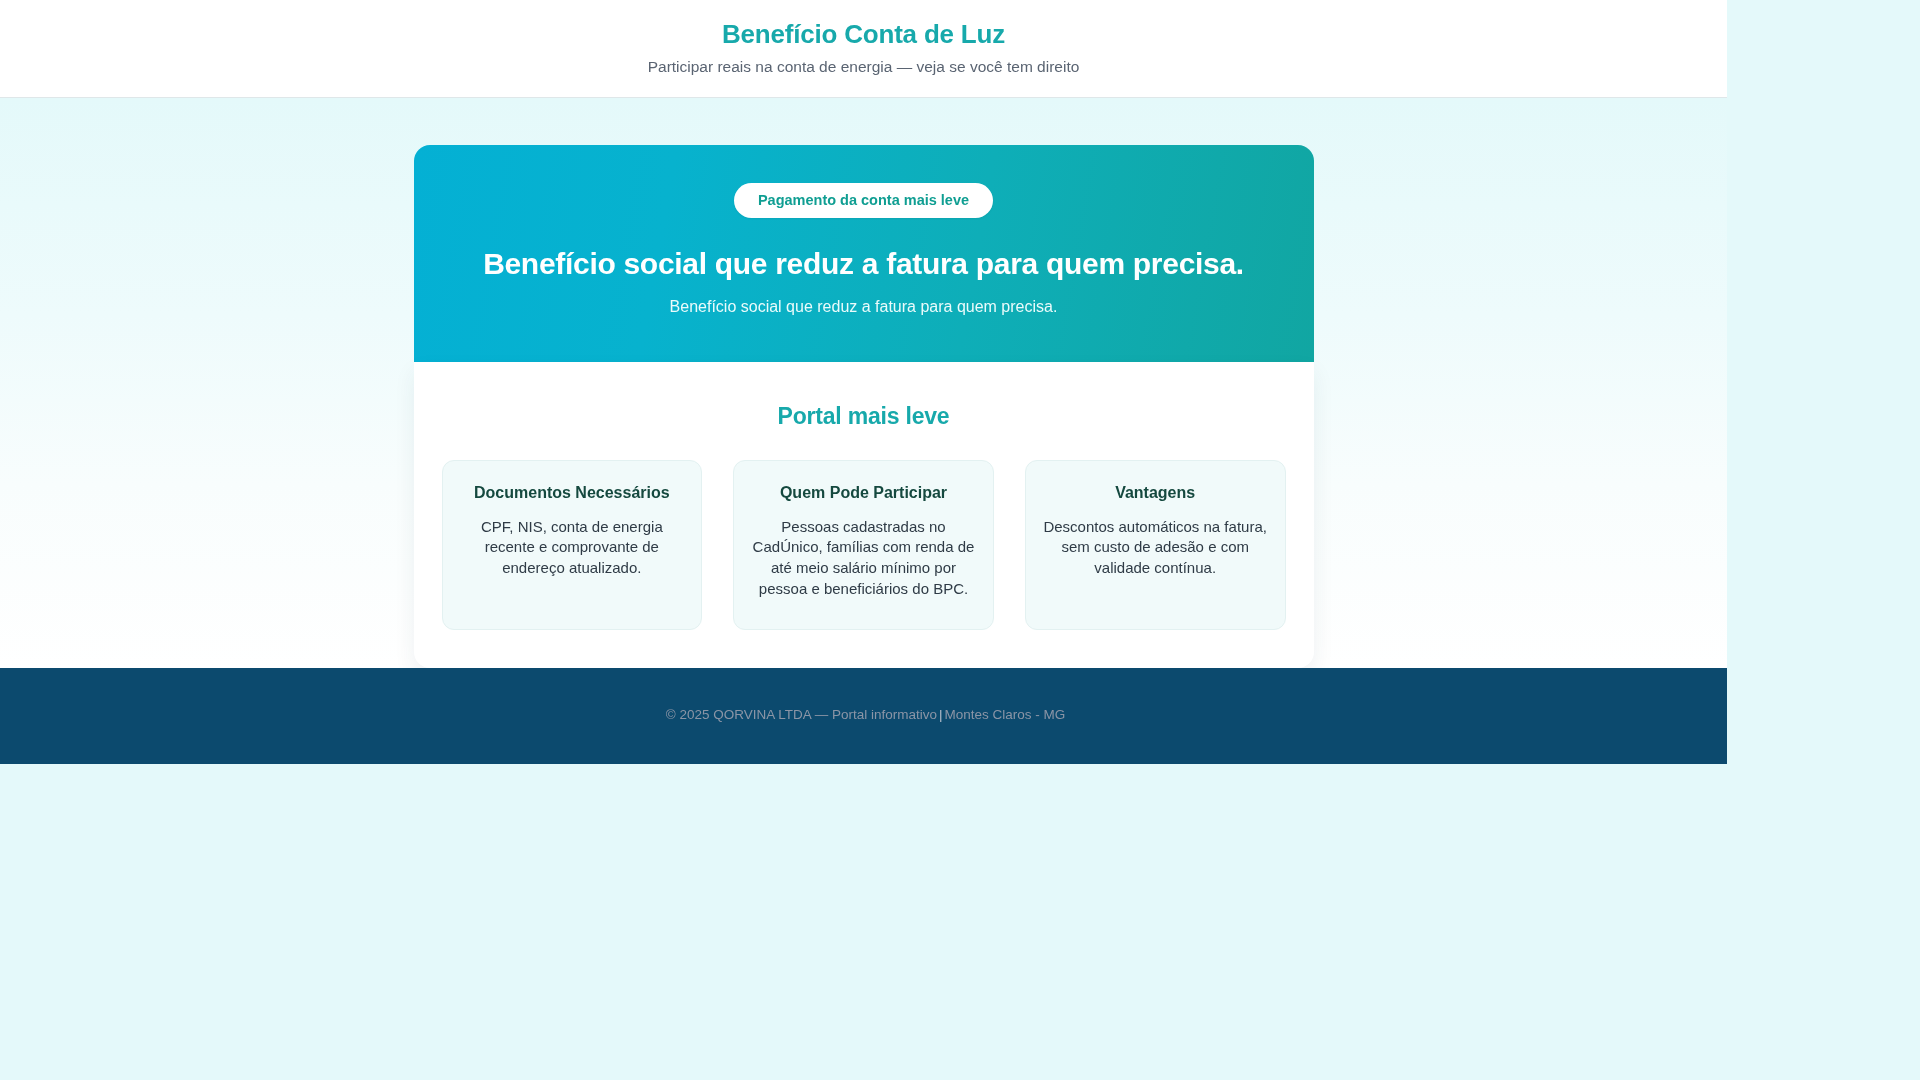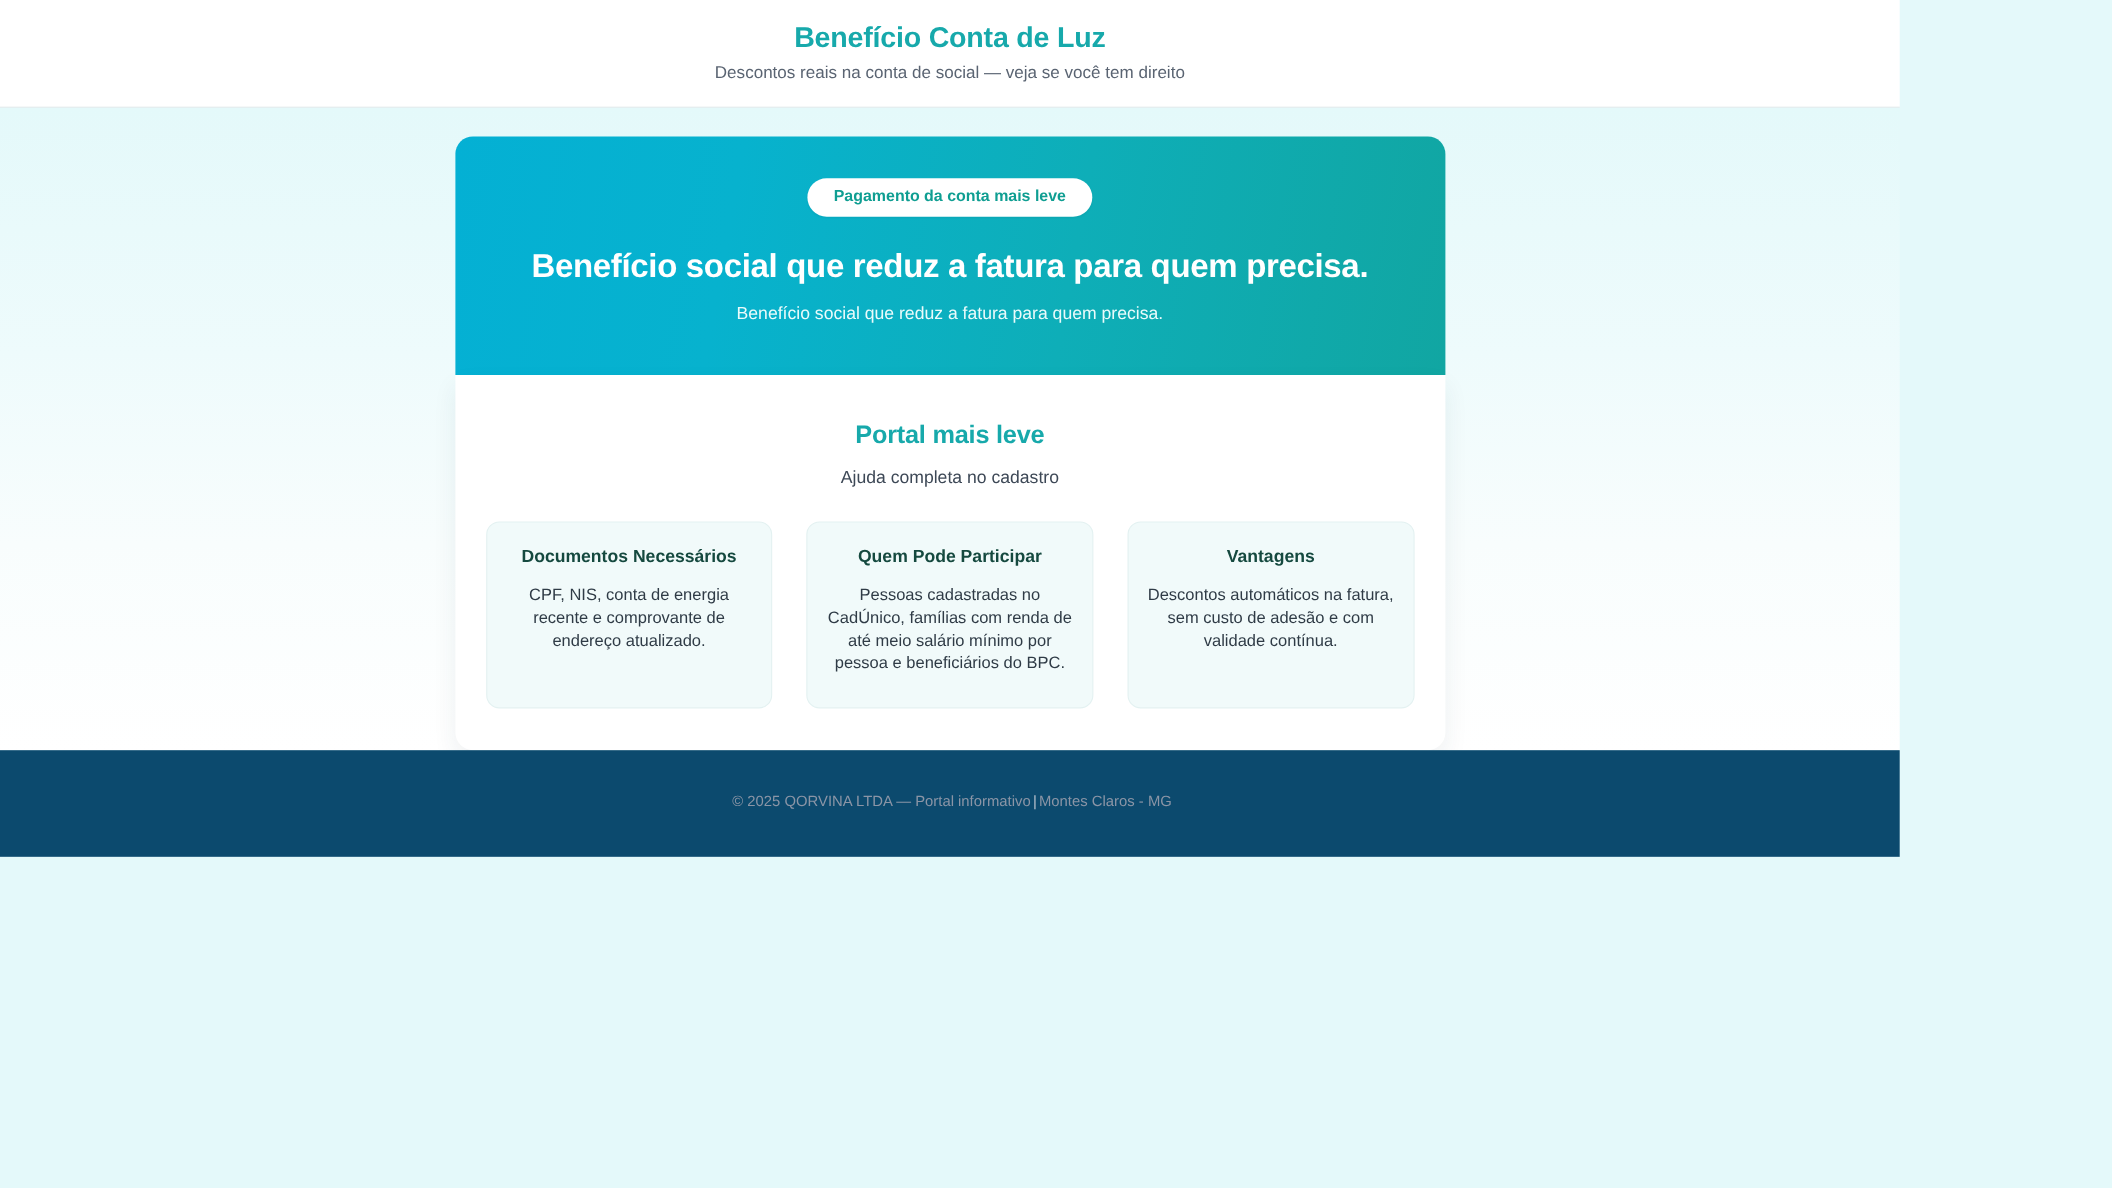--- a/index.html
+++ b/index.html
@@ -48,21 +48,21 @@
     font-size: 15.5px;
     color: #5a6472;
     margin-top: 6px;
     line-height: 1.3;
   }
 
   
   .content-band {
     flex: 0 0 auto;
     background: linear-gradient(180deg, #e4f9fa 0%, #eefbfc 38%, #f8fdfd 68%, #ffffff 100%);
-    padding-top: 26px;
+    padding-top: 47px;
     padding-bottom: 0;
   }
 
   .container {
     width: 900px;
     margin: 0 auto;
   }
 
   
   .hero-card {
@@ -203,35 +203,34 @@
     background: #e4f9fa;
   }
 </style>
 </head>
 <body>
 
 <div class="page">
 
   <header class="site-header">
     <div class="site-title">Benefício Conta de Luz</div>
-    <div class="site-subtitle">Descontos reais na conta de social — veja se você tem direito</div>
+    <div class="site-subtitle">Participar reais na conta de energia — veja se você tem direito</div>
   </header>
 
   <div class="content-band">
     <div class="container">
 
       <section class="hero-card">
         <div class="hero-badge">Pagamento da conta mais leve</div>
         <h1 class="hero-headline">Benefício social que reduz a fatura para quem precisa.</h1>
         <p class="hero-sub">Benefício social que reduz a fatura para quem precisa.</p>
       </section>
 
       <section class="info-card">
         <h2 class="info-title">Portal mais leve</h2>
-        <p class="info-sub">Ajuda completa no cadastro</p>
 
         <div class="feature-grid">
 
           <div class="feature-card">
             <div class="feature-title">Documentos Necessários</div>
             <div class="feature-text">CPF, NIS, conta de energia recente e comprovante de endereço atualizado.</div>
           </div>
 
           <div class="feature-card">
             <div class="feature-title">Quem Pode Participar</div>

